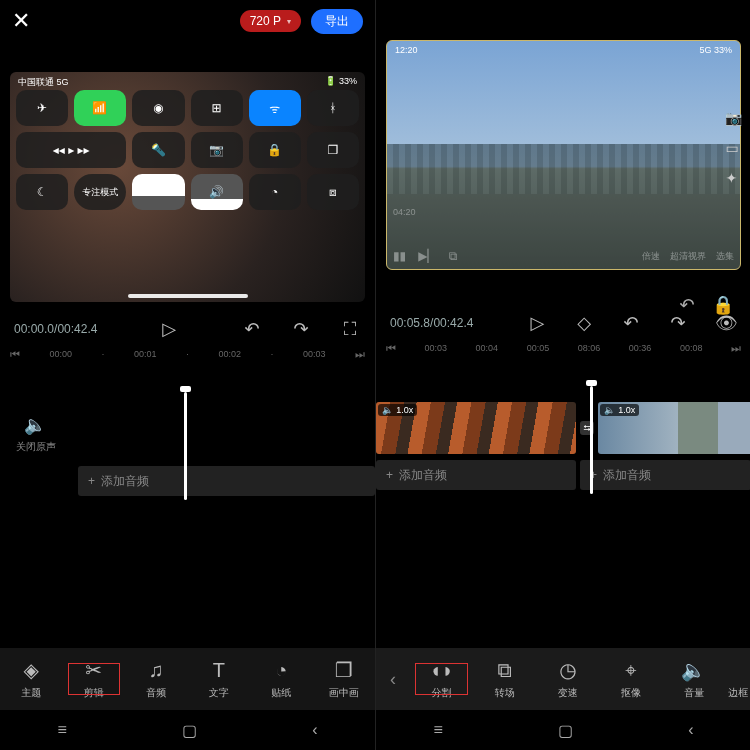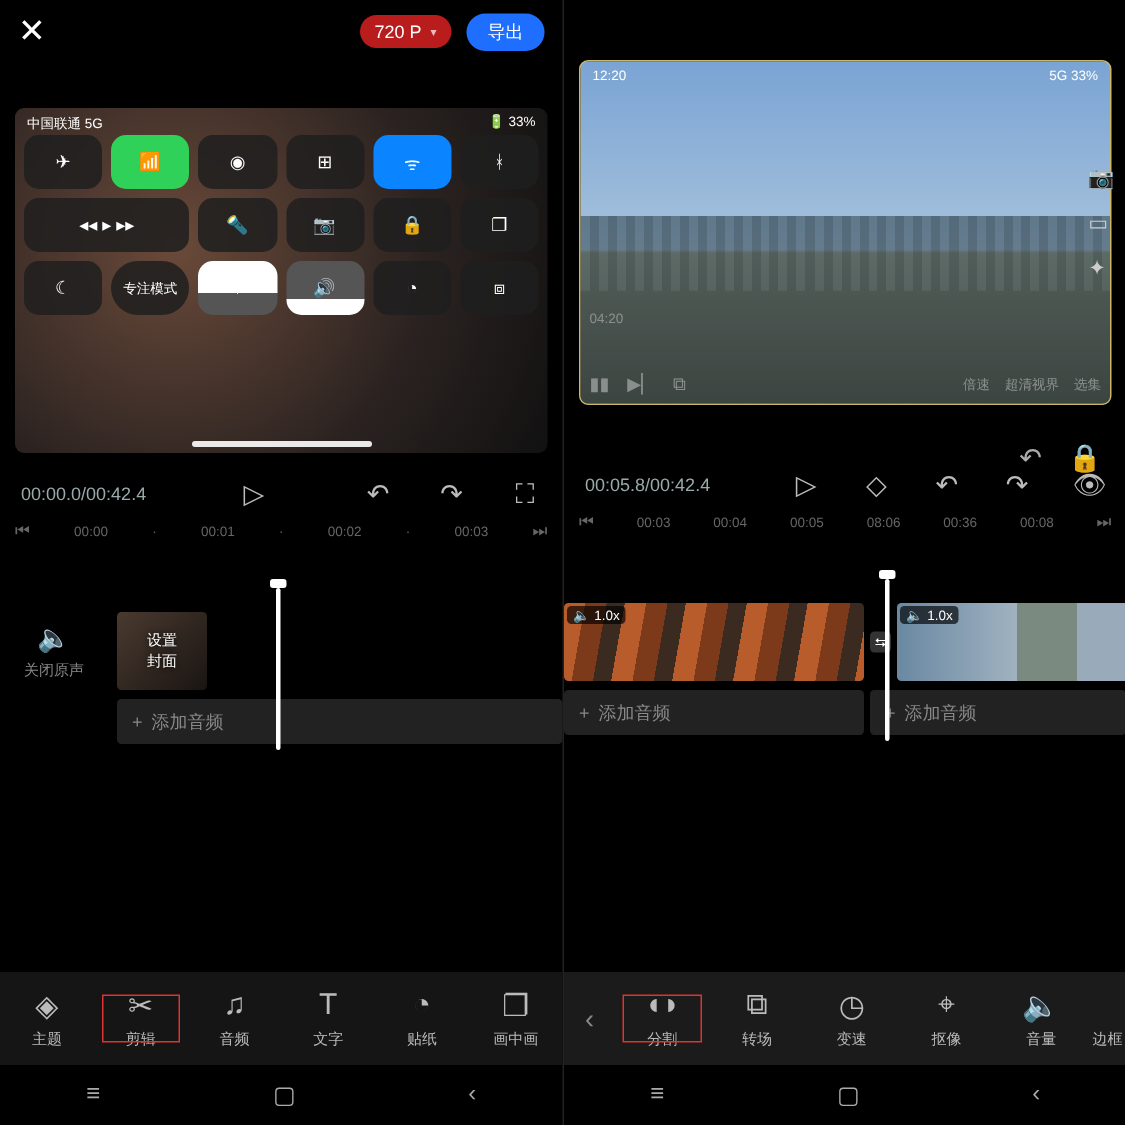--- a/index.html
+++ b/index.html
@@ -167,30 +167,20 @@
       <span>·</span>
     <span>00:03</span>
     <span class="end">⏭</span>
   </div>
 
   <div class="timeline">
     <div class="mute-col">
       <div class="ic">🔈</div>
       <div class="lb">关闭原声</div>
     </div>
-    <div class="track">
-      <div class="clip cover">
-        <div class="center-label" style="font-size:10px;white-space:pre;">设置
-封面</div>
-      </div>
-      <div class="clip a">
-        
-        
-      </div>
-    </div>
     <div class="audio-row">
       <div class="audio-add">+ <span>添加音频</span></div>
     </div>
     <div class="playhead"></div>
   </div>
 
   <div class="toolbar">
     <div class="tool">
         <span class="ic">◈</span>
         <span>主题</span>

